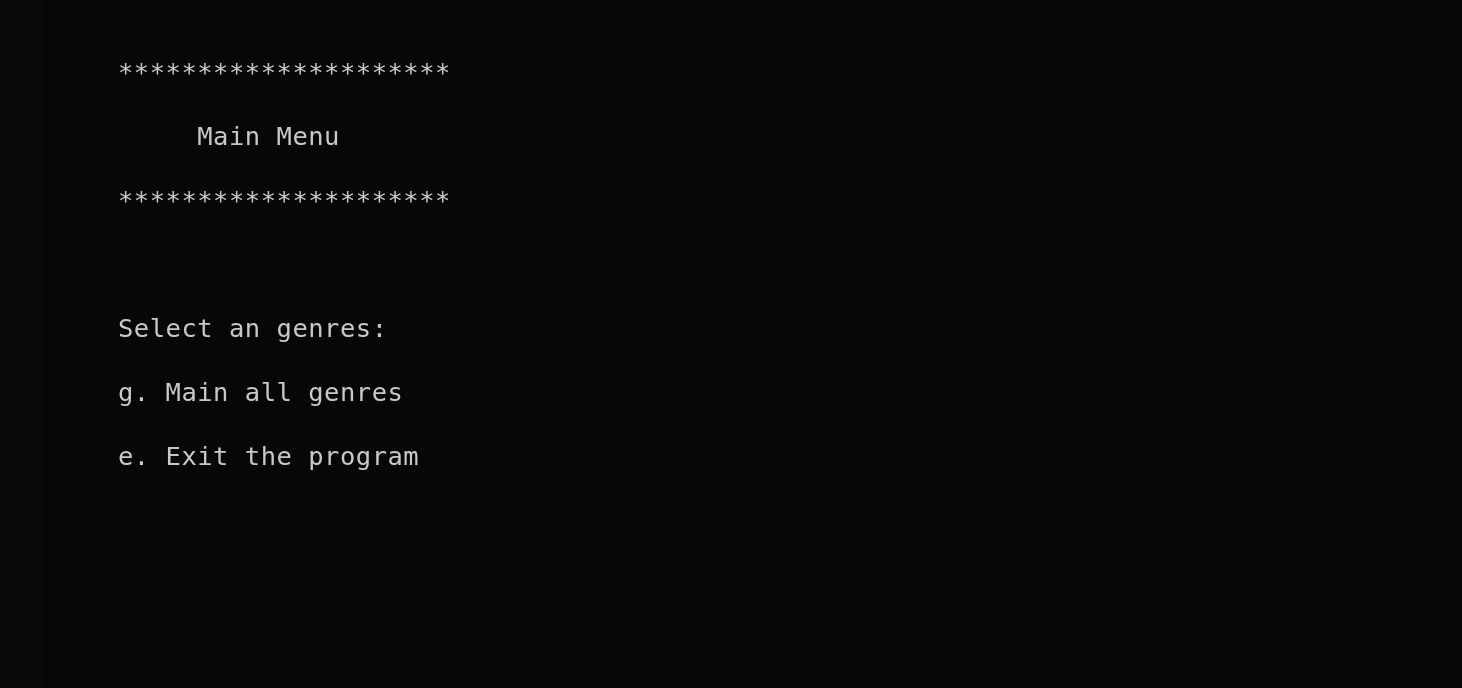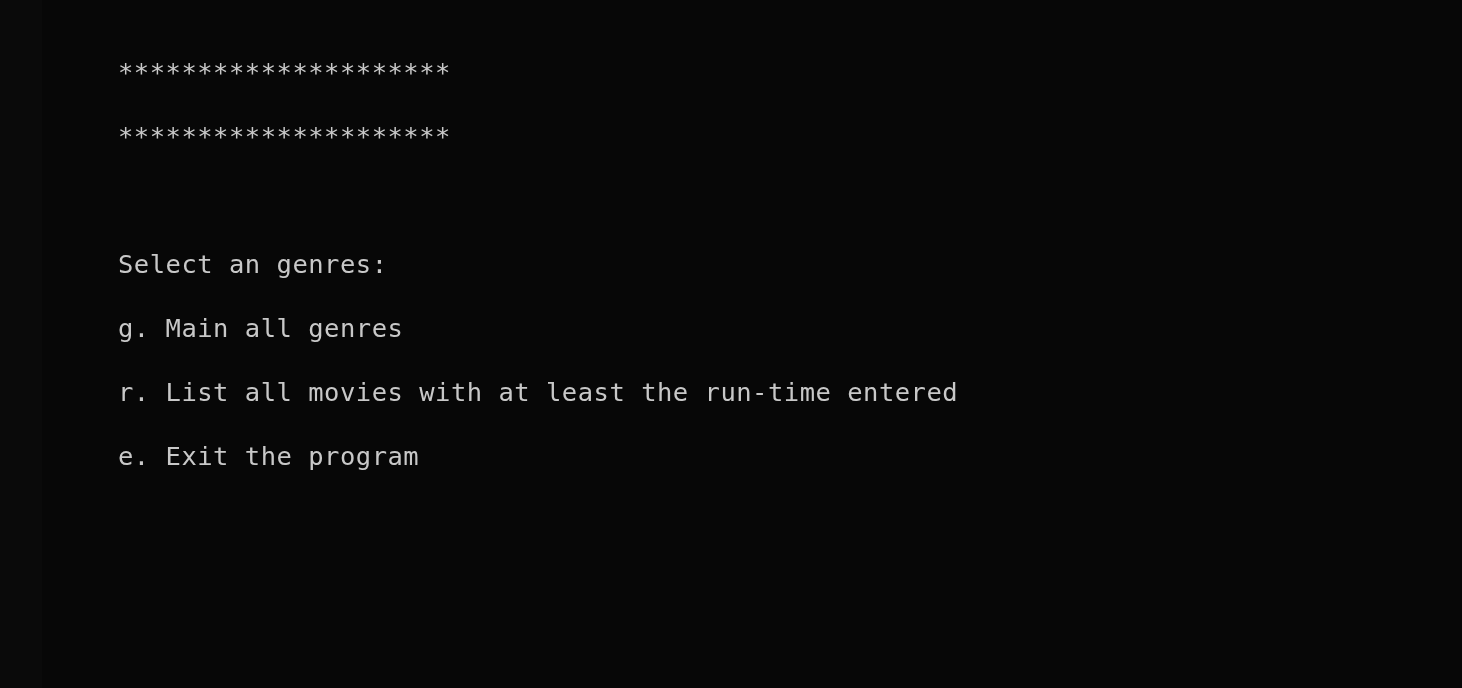--- a/index.html
+++ b/index.html
@@ -42,24 +42,24 @@
       50% { opacity: 0; }
     }
   </style>
 </head>
 <body>
 
 <div class="left-gutter"></div>
 
 <div class="terminal">
 <div class="menu-block">*********************</div>
+<div class="title-line">     Main Menu</div>
 <div class="menu-block">*********************</div>
 <div class="menu-block"> </div>
 <div class="menu-block">Select an genres:</div>
 <div class="menu-block">g. Main all genres</div>
-<div class="menu-block">r. List all movies with at least the run-time entered</div>
 <div class="menu-block">e. Exit the program</div>
 <div class="menu-block"> </div>
 
 
 
 
 </div>
 
 </body></html>

